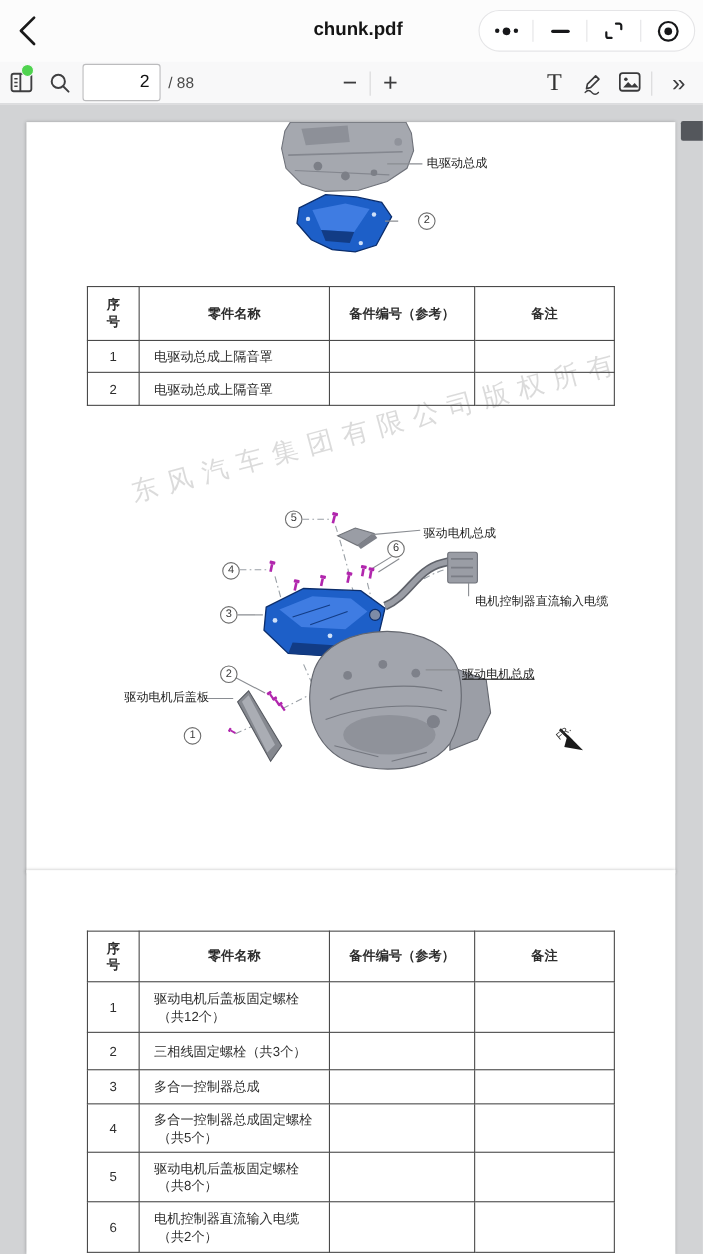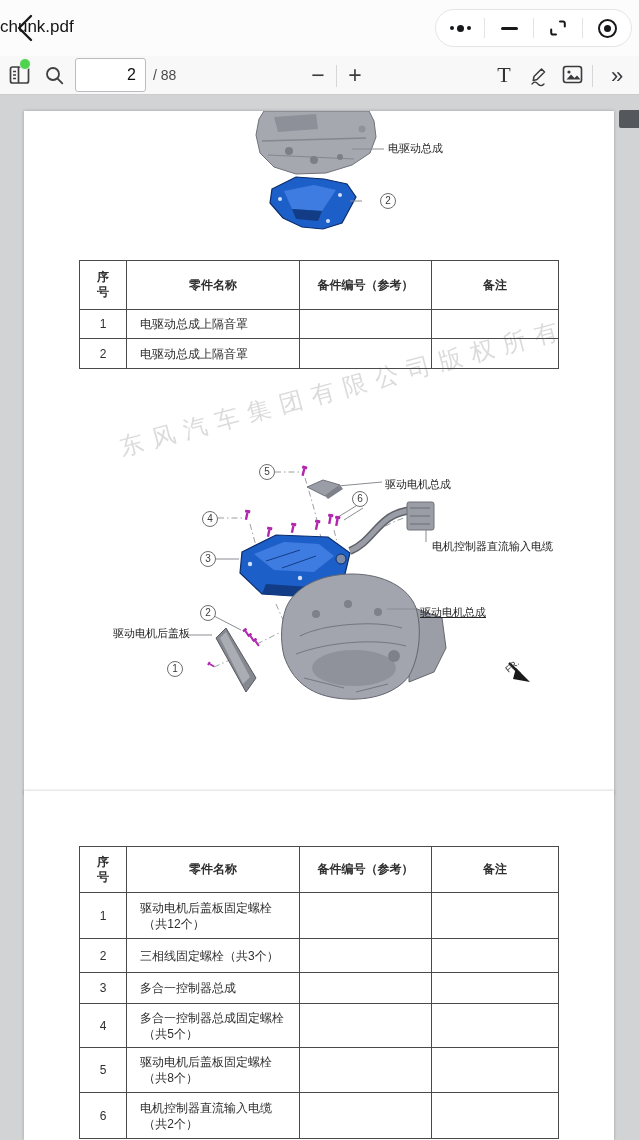--- a/index.html
+++ b/index.html
@@ -3,22 +3,22 @@
 <meta charset="utf-8">
 <style>
   * { margin:0; padding:0; box-sizing:border-box; }
   html,body { width:639px; height:1140px; overflow:hidden; background:#fff;
               font-family:"Liberation Sans", sans-serif; }
   .app { position:relative; width:639px; height:1140px; }
 
   
   .header { position:absolute; left:0; top:0; width:639px; height:56px; background:#fcfcfc; z-index:20; }
   .back-btn { position:absolute; left:12px; top:13px; width:32px; height:30px; cursor:pointer; }
-  .page-title { position:absolute; left:0; right:0; top:17px; text-align:left;
-                font-size:17px; font-weight:400; color:#141414; pointer-events:none; }
+  .page-title { position:absolute; left:12px; right:0; top:17px; text-align:center;
+                font-size:17px; font-weight:700; color:#141414; pointer-events:none; }
   .capsule { position:absolute; right:7px; top:9px; width:197px; height:38px; background:#fff;
              border:1px solid #e5e5e7; border-radius:19px; display:flex; align-items:center; }
   .cap-btn { width:48px; height:36px; display:flex; align-items:center; justify-content:center; cursor:pointer; }
   .cap-div { width:1px; height:20px; background:#e4e4e6; }
   .dots { display:flex; align-items:center; gap:3px; }
   .dots i { display:block; border-radius:50%; background:#17181a; }
   .dots i.d-s { width:4px; height:4px; }
   .dots i.d-l { width:7px; height:7px; }
   .dash-ic { width:17px; height:3px; border-radius:2px; background:#17181a; }
   .target-ic { width:19px; height:19px; border:2px solid #17181a; border-radius:50%;

